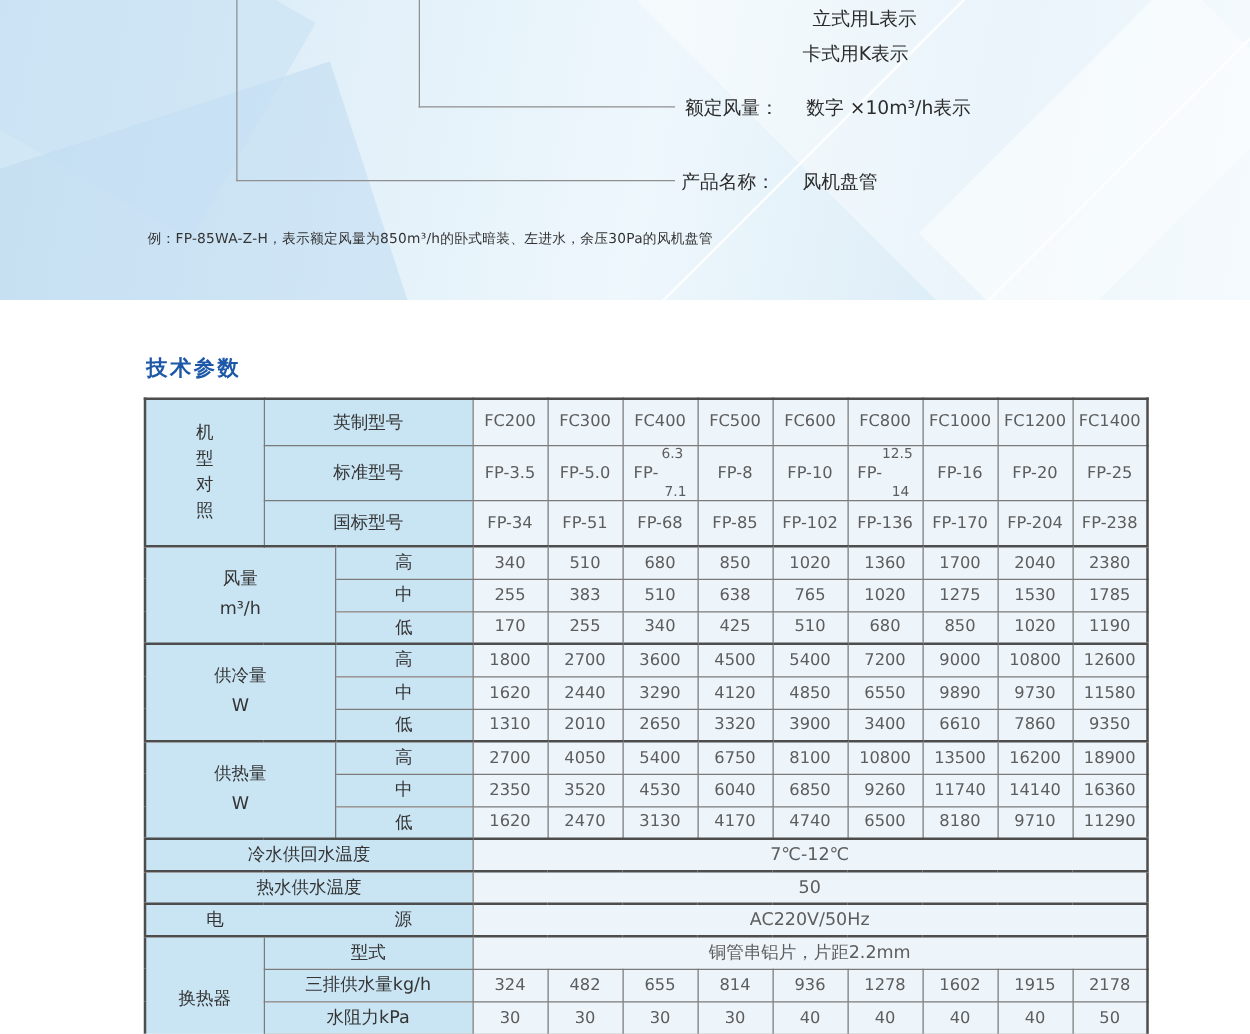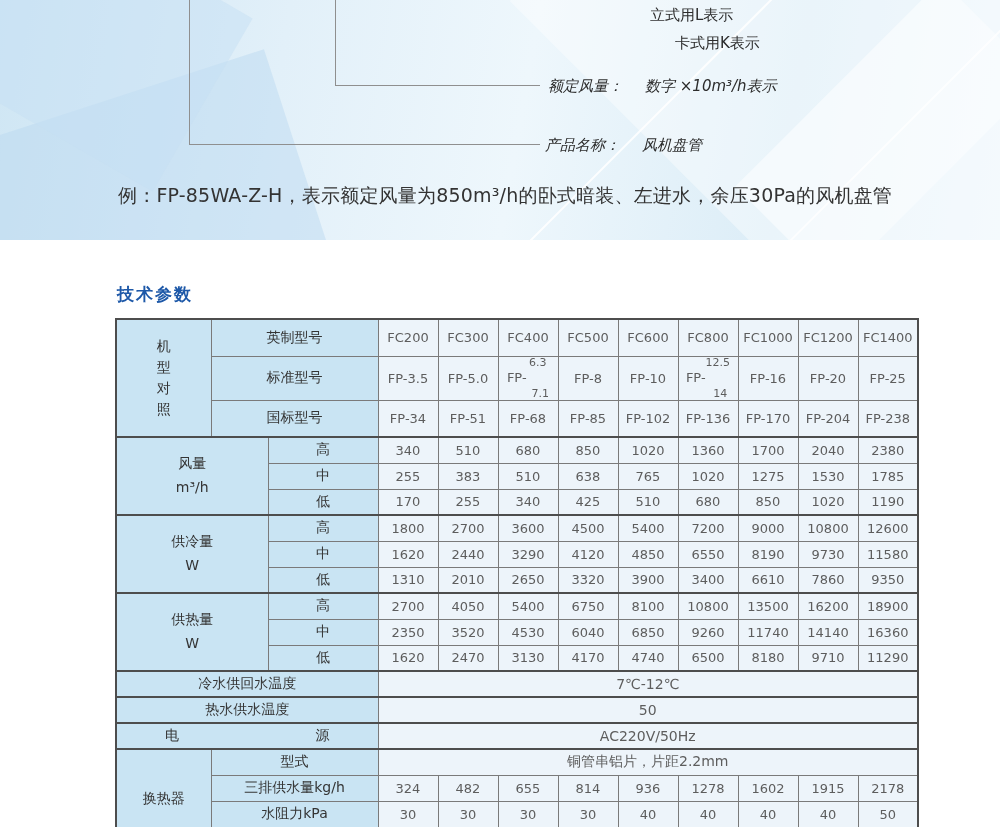--- a/index.html
+++ b/index.html
@@ -23,27 +23,27 @@
   .facet.f4 { left:640px; top:-80px; width:2px; height:420px; background:rgba(255,255,255,0.85); transform:rotate(45deg); }
   .facet.f5 { left:880px; top:-60px; width:2px; height:420px; background:rgba(255,255,255,0.75); transform:rotate(45deg); }
   .facet.f6 { left:-40px; top:-60px; width:260px; height:200px; background:rgba(197,224,243,0.5); transform:rotate(30deg); }
 
   .diag-line { position:absolute; border-left:1px solid #8f8f8f; border-bottom:1px solid #8f8f8f; }
   .diag-line.product { left:189px; top:-2px; width:351px; height:147px; }
   .diag-line.airflow { left:335px; top:-2px; width:205px; height:88px; }
 
   .code-label { position:absolute; font-size:15px; color:#2c2c2c; white-space:nowrap; }
   .code-label.l1 { left:650px; top:6px; }
-  .code-label.l2 { left:675px; top:34px; }
-  .pair { position:absolute; font-size:15px; color:#2c2c2c; white-space:nowrap;font-style:italic; }
+  .code-label.l2 { left:642px; top:34px; }
+  .pair { position:absolute; font-size:15px; color:#2c2c2c; white-space:nowrap; }
   .pair.airflow { left:548px; top:77px; }
   .pair.product { left:545px; top:136px; }
   .pair .val { margin-left:22px; }
 
-  .example-line { position:absolute; left:118px; font-size:19px; color:#333; white-space:nowrap; letter-spacing:0.2px; }
+  .example-line { position:absolute; left:118px; font-size:11px; color:#333; white-space:nowrap; letter-spacing:0.2px; }
   .example-line.ex { top:183px; }
   .example-line.nt { top:208px; }
 
   
   .sec-title { position:absolute; left:117px; top:283px; font-size:17px; font-weight:bold; color:#1d58a8; letter-spacing:2px; }
 
   
   .tbl-wrap { position:absolute; left:115px; top:318px; }
   table { border-collapse:collapse; table-layout:fixed; width:802px; border:2px solid #4d4d4d; background:#edf4fa; }
   td,th { border:1px solid #7a7a7a; text-align:center; vertical-align:middle; padding:0; overflow:hidden; font-weight:normal; }
@@ -204,21 +204,21 @@
             <td class="num">12600</td>
           </tr>
           <tr>
             <td class="speed">中</td>
             <td class="num">1620</td>
             <td class="num">2440</td>
             <td class="num">3290</td>
             <td class="num">4120</td>
             <td class="num">4850</td>
             <td class="num">6550</td>
-            <td class="num">8190</td>
+            <td class="num">9890</td>
             <td class="num">9730</td>
             <td class="num">11580</td>
           </tr>
           <tr>
             <td class="speed">低</td>
             <td class="num">1310</td>
             <td class="num">2010</td>
             <td class="num">2650</td>
             <td class="num">3320</td>
             <td class="num">3900</td>

